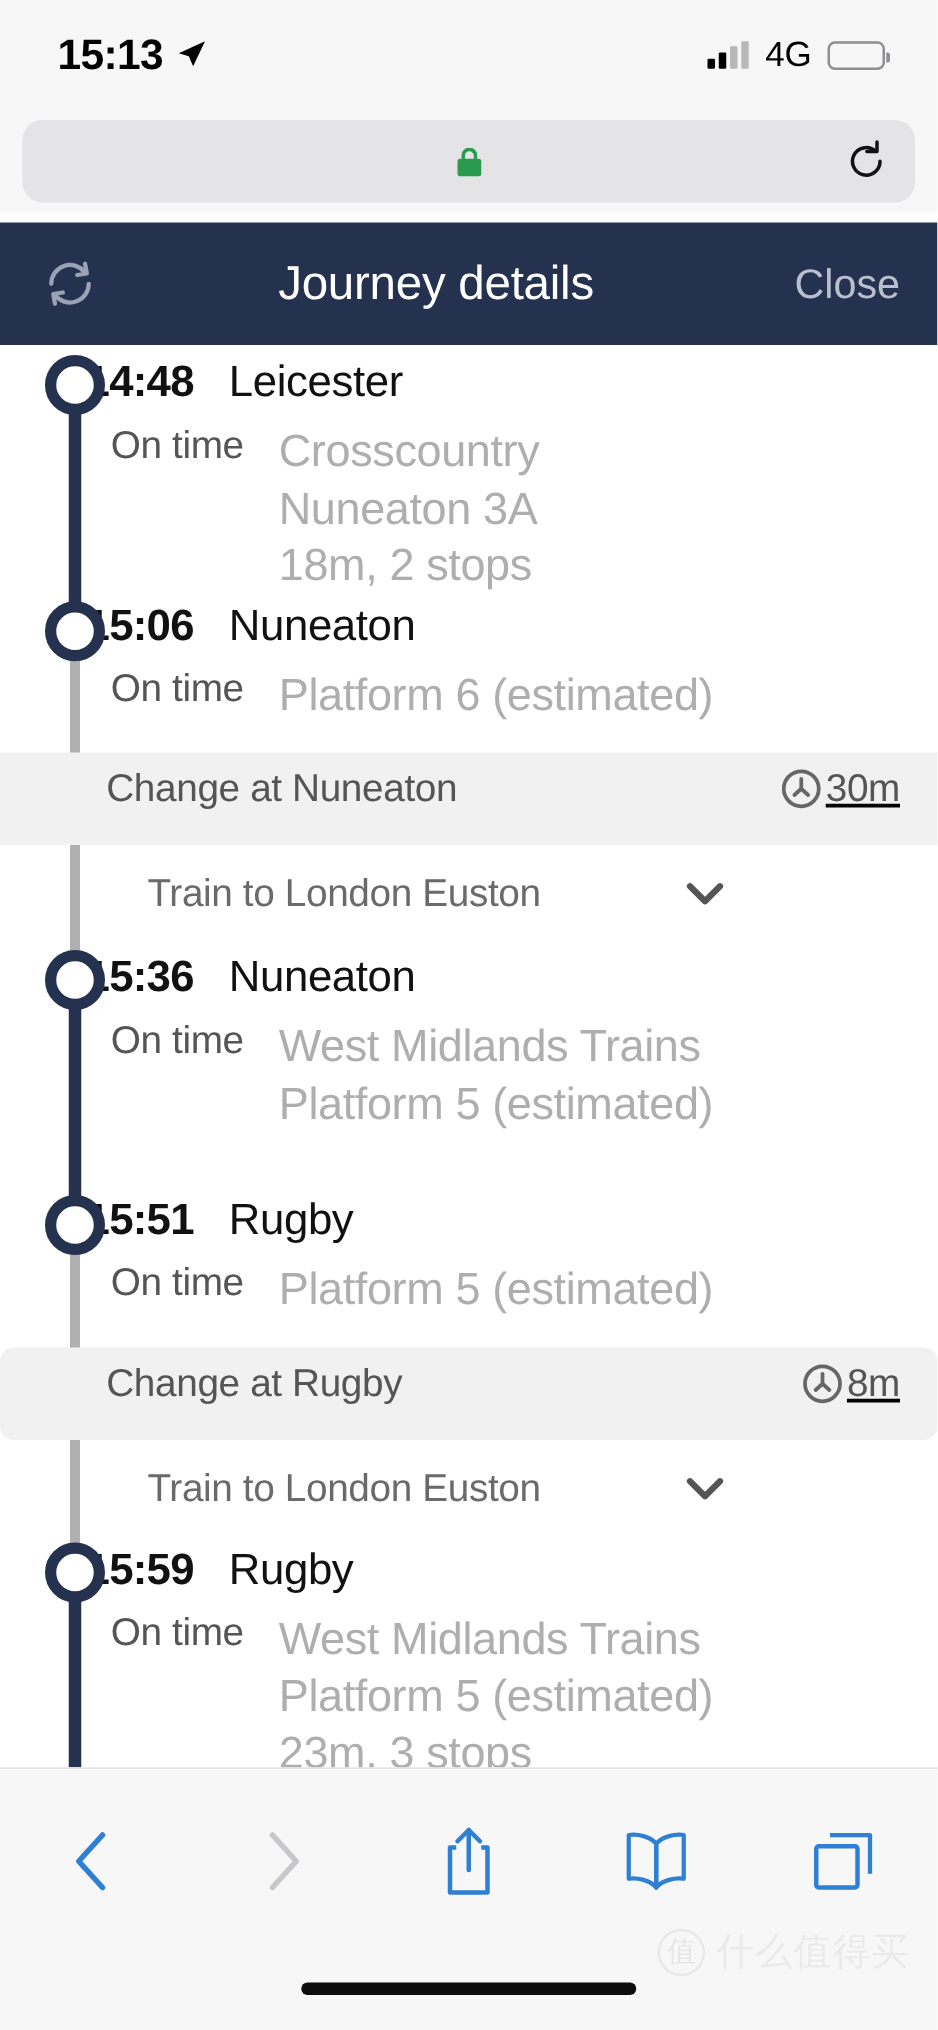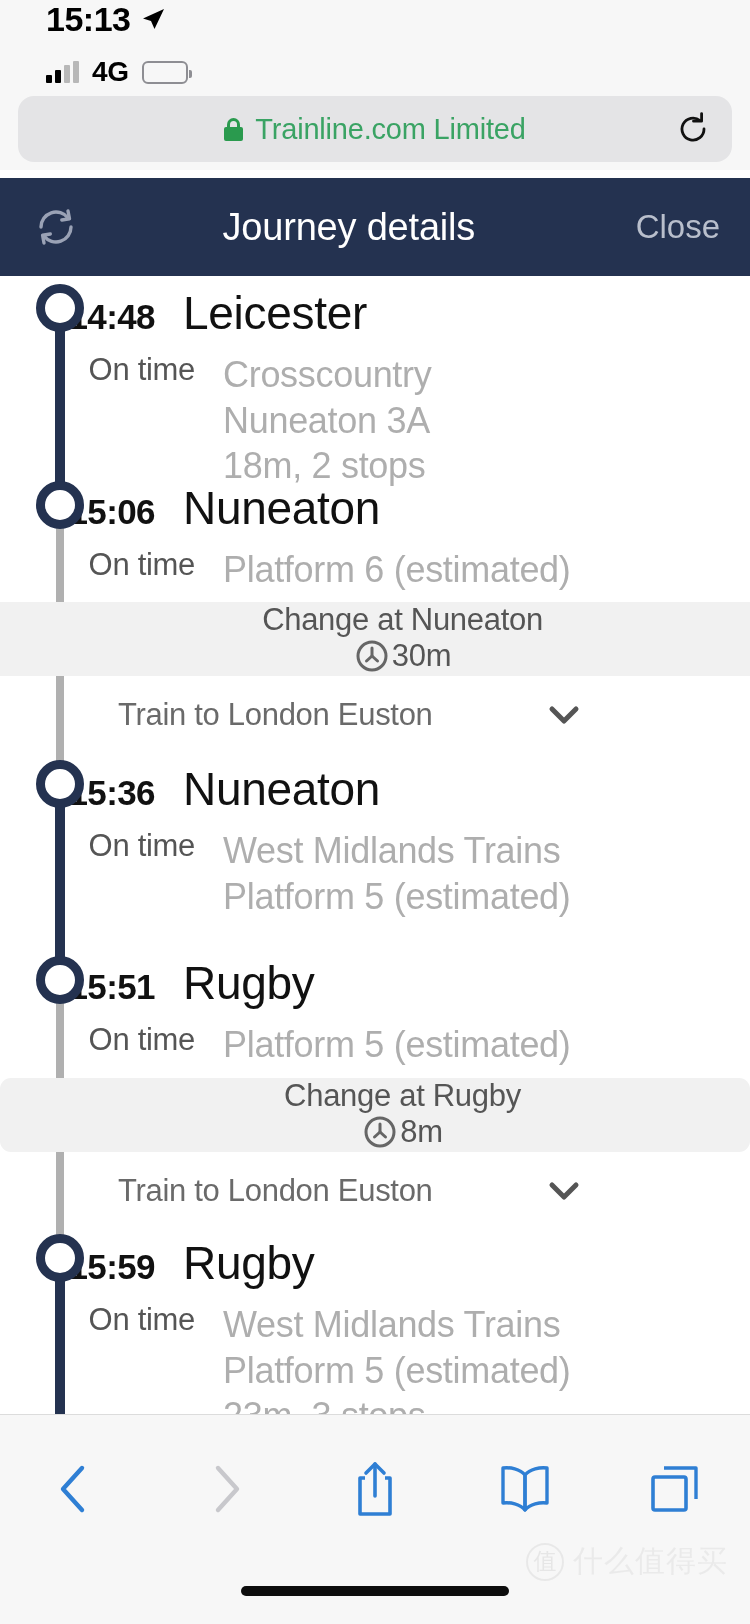--- a/index.html
+++ b/index.html
@@ -8,34 +8,33 @@
     font-family: "Liberation Sans", sans-serif;
     background: #ffffff;
     overflow: hidden;
   }
   #screen { position: relative; width: 750px; height: 1624px; background: #fff; }
 
   
   .statusbar {
     position: absolute; top: 0; left: 0; width: 750px; height: 88px;
     background: #f7f7f7;
-    display: flex; justify-content: space-between;
+    display: flex; align-items: center; justify-content: space-between;
     padding: 0 42px 0 46px;
-    flex-direction: column;
   }
   .sb-left { display: flex; align-items: center; gap: 10px; }
   .sb-clock { font-size: 34px; font-weight: 600; color: #000; letter-spacing: -0.5px; }
   .sb-right { display: flex; align-items: center; gap: 13px; }
   .signal { display: flex; align-items: flex-end; gap: 3px; height: 22px; }
   .signal i { display: block; width: 6px; border-radius: 1px; background: #000; }
   .signal i:nth-child(1) { height: 8px; }
   .signal i:nth-child(2) { height: 13px; }
   .signal i:nth-child(3) { height: 18px; background: #b8b8b8; }
   .signal i:nth-child(4) { height: 22px; background: #b8b8b8; }
-  .net-label { font-size: 28px; font-weight: 700; color: #000; letter-spacing: -0.3px; }
+  .net-label { font-size: 28px; font-weight: 400; color: #000; letter-spacing: -0.3px; }
   .battery { position: relative; width: 46px; height: 23px; border: 2px solid #8e8e93;
              border-radius: 6px; padding: 2px; }
   .battery::after { content: ""; position: absolute; right: -6px; top: 7px;
                     width: 3px; height: 8px; background: #8e8e93; border-radius: 0 2px 2px 0; }
   .battery .fill { height: 100%; width: 52%; background: #fdcc0d; border-radius: 3px; }
 
   
   .urlbar-wrap {
     position: absolute; top: 88px; left: 0; width: 750px; height: 82px;
     background: #f7f7f7; padding: 0 18px;
@@ -75,33 +74,33 @@
   .rail-seg.navy { background: #243250; }
   .rail-seg.grey { background: #b0b0b0; width: 8px; left: 1px; }
   .node { position: absolute; left: 36px; width: 48px; height: 48px;
           border: 9px solid #243250; border-radius: 50%; background: #fff; z-index: 3; }
 
   
   .stop { position: absolute; left: 0; width: 750px; }
   .stop .row1 { display: flex; align-items: baseline; }
   .stop .time { width: 155px; text-align: right; font-size: 35px; font-weight: bold;
                 color: #111; letter-spacing: -0.6px; }
-  .stop .station { margin-left: 28px; font-size: 46px; color: #111; letter-spacing: -0.3px; }
+  .stop .station { margin-left: 28px; font-size: 35px; color: #111; letter-spacing: -0.3px; }
   .stop .row2 { display: flex; margin-top: 12px; padding-left: 40px; }
   .stop .status { width: 155px; text-align: right; font-size: 31px; color: #555;
                   letter-spacing: -0.3px; flex: none; }
   .stop .meta { margin-left: 28px; font-size: 36px; color: #aeaeae; line-height: 1.27;
                 letter-spacing: -0.3px; }
 
   
   .changebar { position: absolute; left: 0; width: 750px; height: 74px;
                background: #f1f1f1; display: flex; align-items: center;
-               padding: 0 30px 16px 85px; flex-direction: column; }
+               padding: 0 30px 16px 85px; }
   .changebar .label { flex: 1; font-size: 31px; color: #555; letter-spacing: -0.3px; }
-  .changebar .dur { display: flex; gap: 2px; }
+  .changebar .dur { display: flex; gap: 2px; text-decoration: underline; }
   .changebar .dur .txt { font-size: 31px; color: #555; letter-spacing: -0.3px; }
 
   
   .trainrow { position: absolute; left: 0; width: 614px; height: 74px;
               display: flex; align-items: center; padding: 0 30px 0 118px; }
   .trainrow .label { flex: 1; font-size: 31px; color: #6a6a6a; letter-spacing: -0.3px; }
 
   
   .toolbar { position: absolute; left: 0; top: 1414px; width: 750px; height: 210px;
              background: #f7f7f7; border-top: 1px solid #dcdcdc; }
@@ -142,21 +141,20 @@
       </span>
     </div>
   </div>
 
   <div class="urlbar-wrap">
     <div class="urlbar">
       <span class="lock-ico">
         <span class="shackle"></span>
           <span class="body"></span>
       </span>
-      <span class="site-name">Trainline.com Limited</span>
       <span class="reload-btn">
         <svg width="34" height="34" viewBox="0 0 34 34">
           <path d="M28 17 A11 11 0 1 1 24 8.6" fill="none" stroke="#111" stroke-width="2.8" stroke-linecap="round"></path>
           <path d="M17.5 8.2 L25.6 8.2 L25.6 0.6" fill="none" stroke="#111" stroke-width="2.8" stroke-linecap="round" stroke-linejoin="round" transform="translate(0,1)"></path>
         </svg>
       </span>
     </div>
   </div>
 
   <div class="appbar">

